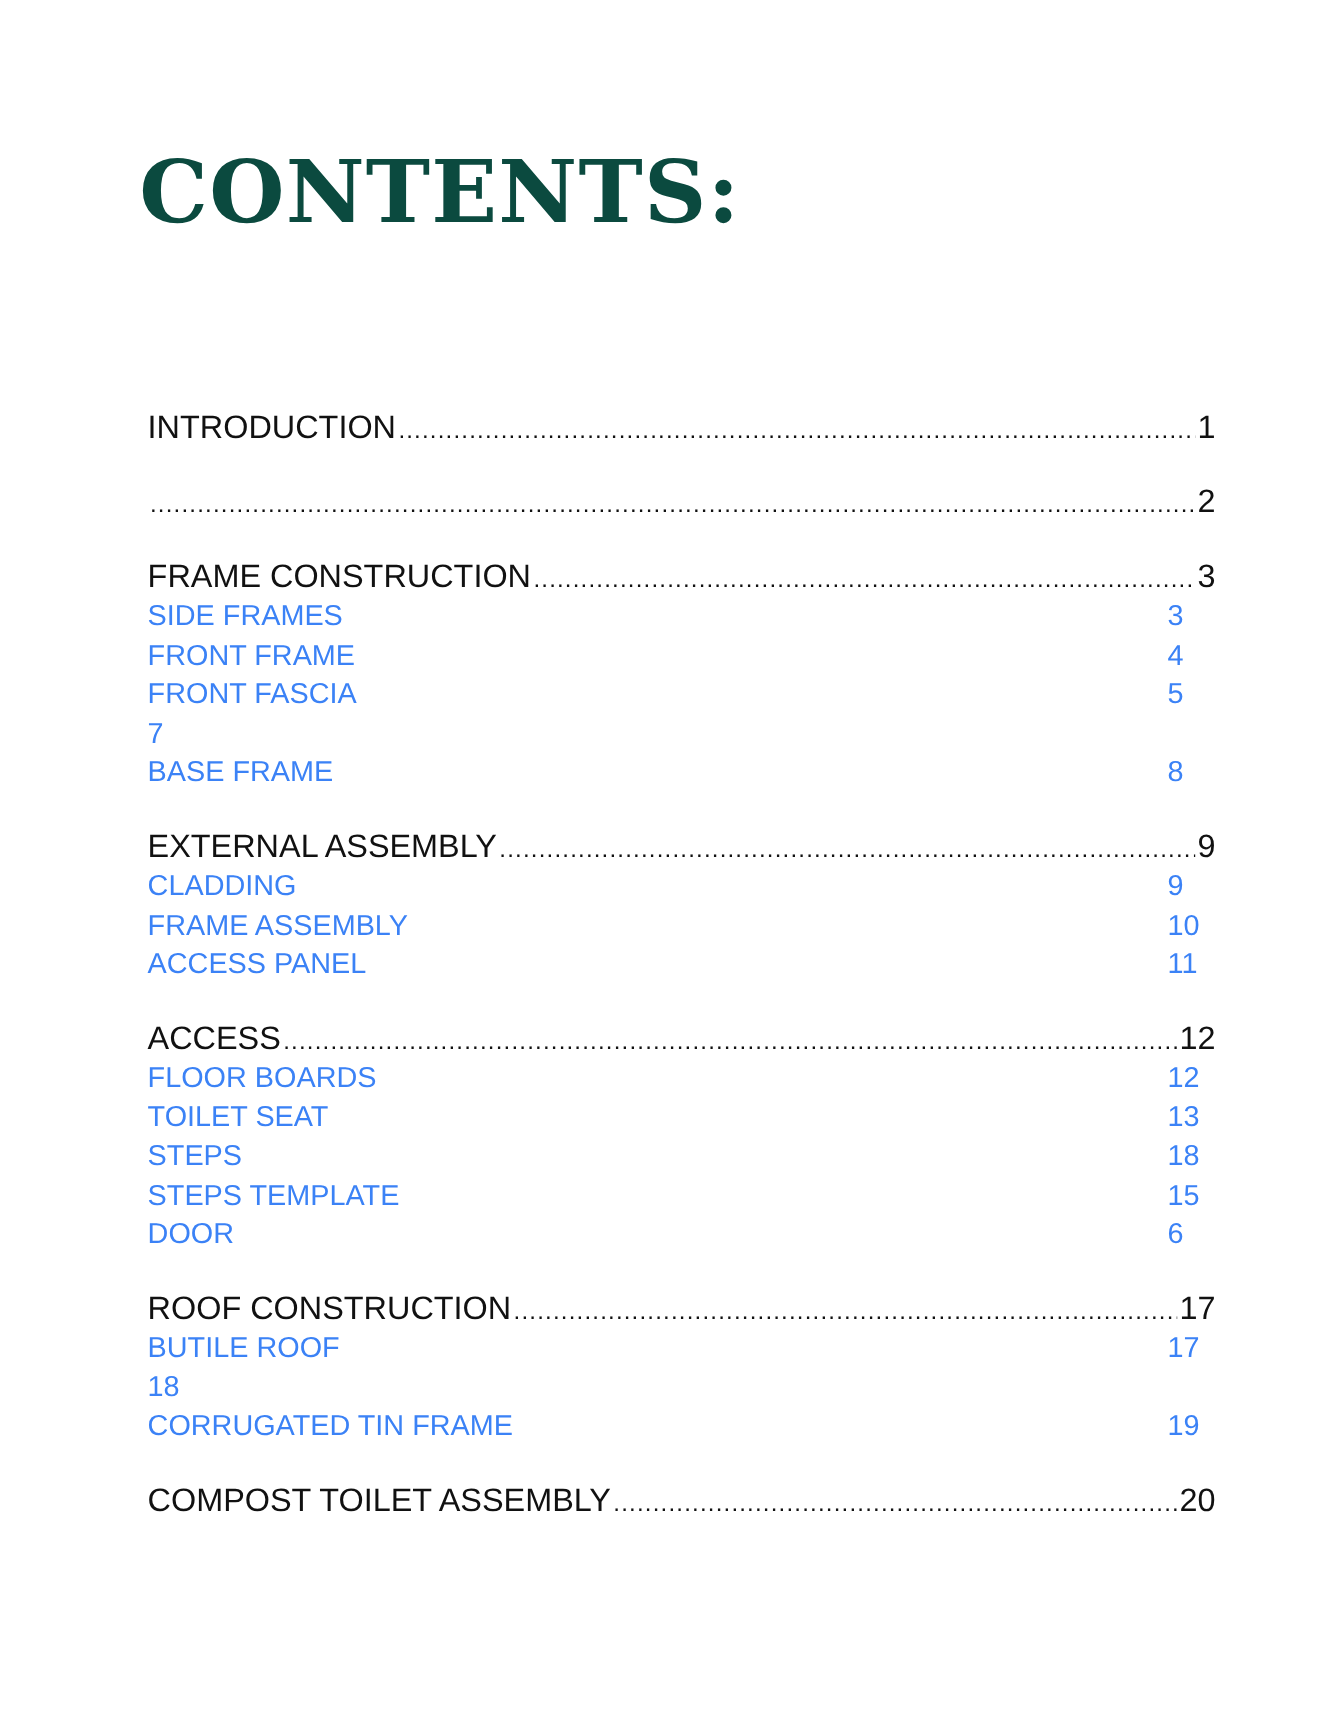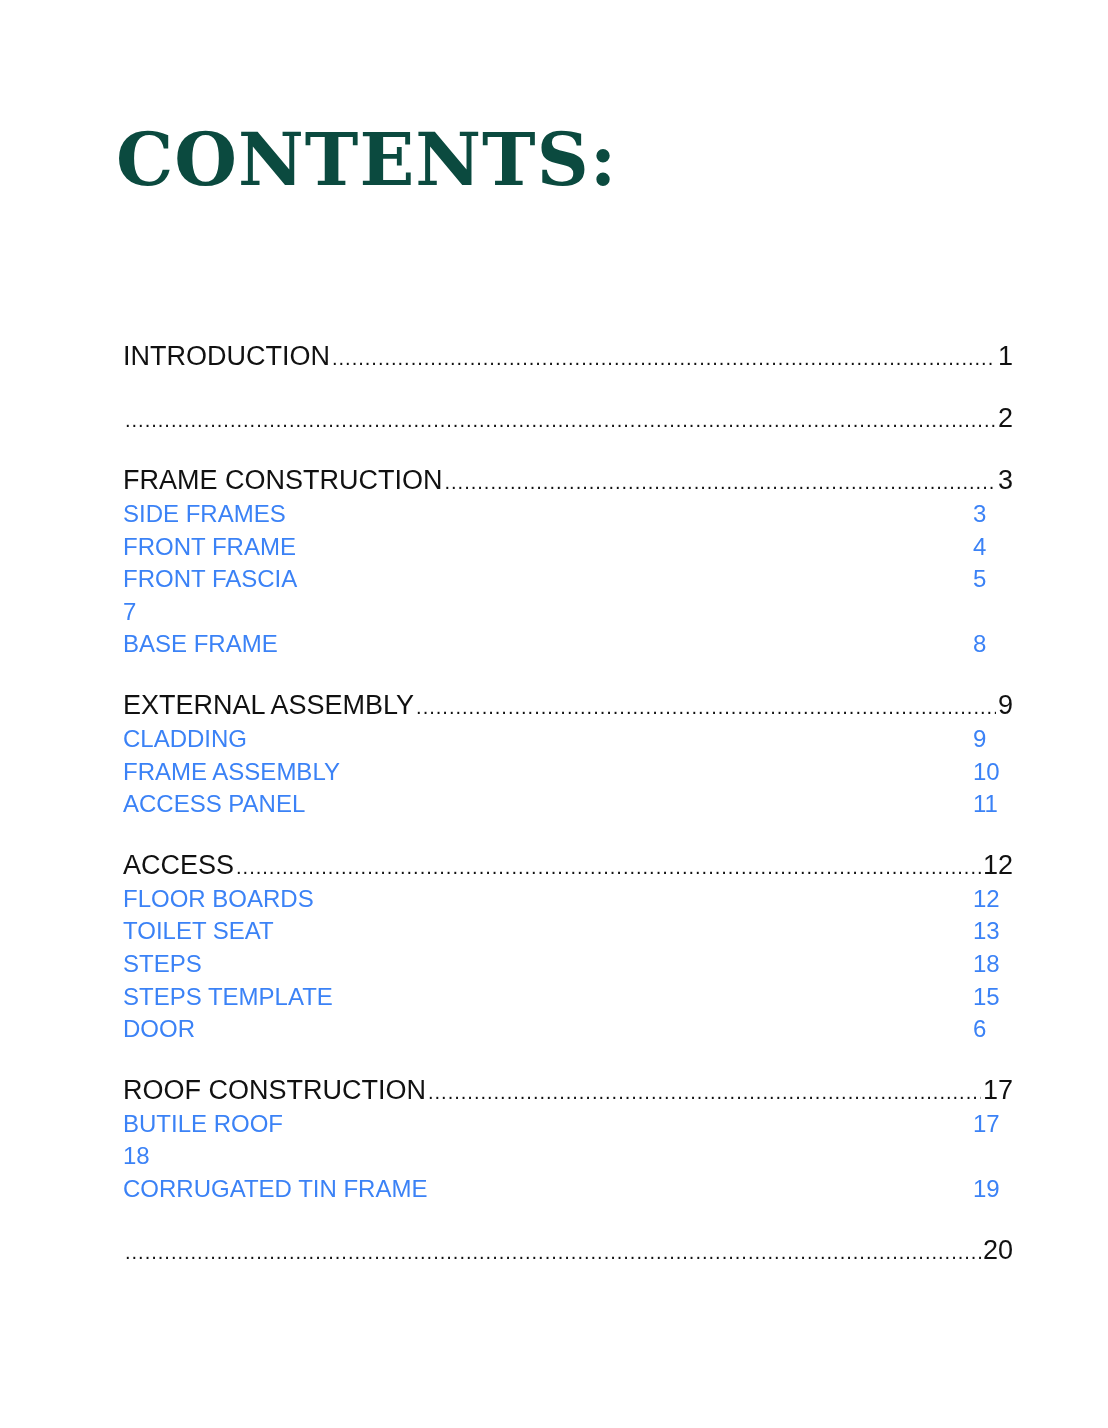--- a/index.html
+++ b/index.html
@@ -119,17 +119,18 @@
       <div class="sub">
         <span class="pg">18</span>
       </div>
       <div class="sub">
         <span>CORRUGATED TIN FRAME</span>
         <span class="pg">19</span>
       </div>
     </div>
     <div class="section">
       <div class="head">
+        <span class="lbl">COMPOST TOILET ASSEMBLY</span>
         <span class="dots"></span>
         <span class="pg">20</span>
       </div>
     </div>
   </div>
 
 </body></html>

